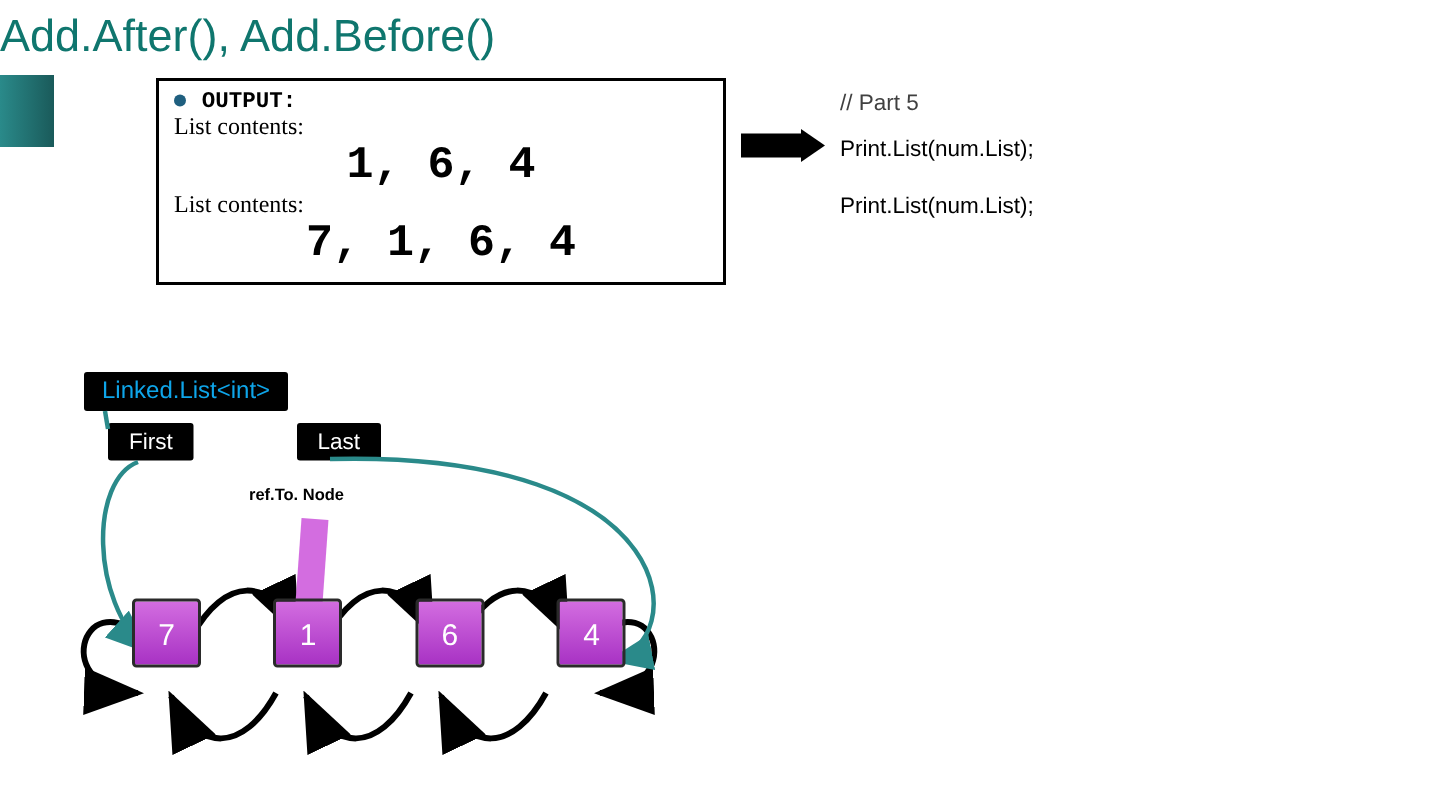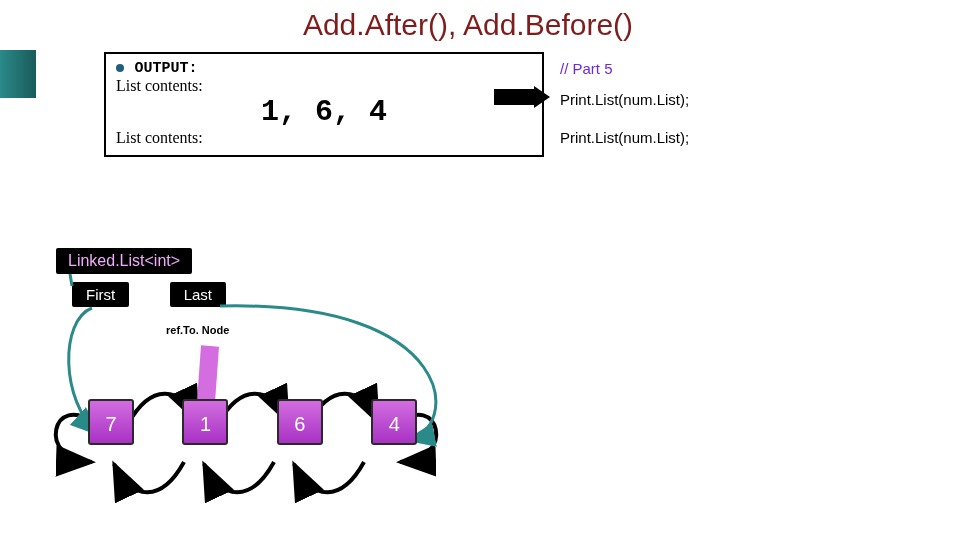--- a/index.html
+++ b/index.html
@@ -17,30 +17,30 @@
     top: 50px;
     width: 36px;
     height: 48px;
     background: linear-gradient(90deg, #2a8a8a, #1a5a5a);
   }
   .title {
     position: absolute;
     top: 8px;
     left: 0;
     right: 24px;
-    text-align: center;
+    text-align: left;
     font-size: 30px;
     font-weight: 400;
-    color: #7f1d1d;
+    color: #0f766e;
   }
   .output-box {
     position: absolute;
     left: 104px;
     top: 52px;
-    width: 440px;
+    width: 380px;
     border: 2px solid #000;
     padding: 4px 10px 8px 10px;
     background: #fff;
   }
   .bullet-dot {
     display: inline-block;
     width: 8px; height: 8px;
     border-radius: 50%;
     background: #1f5f7f;
     margin-right: 6px;
@@ -62,21 +62,21 @@
     text-align: center;
   }
   .code-block {
     position: absolute;
     left: 560px;
     top: 58px;
     font-family: Verdana, sans-serif;
     font-size: 15px;
     line-height: 1.5;
   }
-  .code-comment { color: #6d28d9; }
+  .code-comment { color: #404040; }
   .code-line { white-space: pre; }
   .pointer-arrow {
     position: absolute;
     left: 494px;
     top: 86px;
     width: 56px;
     height: 22px;
   }
   .pointer-body {
     position: absolute;
@@ -90,38 +90,38 @@
     width: 0; height: 0;
     border-left: 16px solid #000;
     border-top: 11px solid transparent;
     border-bottom: 11px solid transparent;
   }
   .ll-label {
     position: absolute;
     left: 56px;
     top: 248px;
     background: #000;
-    color: #f0abfc;
+    color: #0ea5e9;
     padding: 4px 12px;
     font-size: 16px;
     border-radius: 2px;
   }
   .firstlast-row {
     position: absolute;
     left: 72px;
     top: 282px;
   }
   .pill {
     display: inline-block;
     background: #000;
     color: #fff;
     padding: 4px 14px;
     font-size: 15px;
     border-radius: 2px;
-    margin-right: 36px;
+    margin-right: 64px;
   }
   .refnode {
     position: absolute;
     left: 166px;
     top: 324px;
     font-weight: bold;
     font-size: 11px;
   }
   .nodes-row {
     position: absolute;
@@ -160,20 +160,21 @@
 <div class="title">Add.After(), Add.Before()</div>
 
 <div class="output-box">
   <div>
     <span class="bullet-dot"></span>
     <span class="output-label">OUTPUT:</span>
   </div>
   <div class="mono">List contents:</div>
   <div class="mono-big">1, 6, 4</div>
   <div class="mono">List contents:</div>
+  <div class="mono-big">7, 1, 6, 4</div>
 </div>
 
 <div class="pointer-arrow">
   <div class="pointer-body"></div>
   <div class="pointer-head"></div>
 </div>
 
 <div class="code-block">
   <div class="code-line code-comment">// Part 5</div>
   <div style="height:8px"></div>

